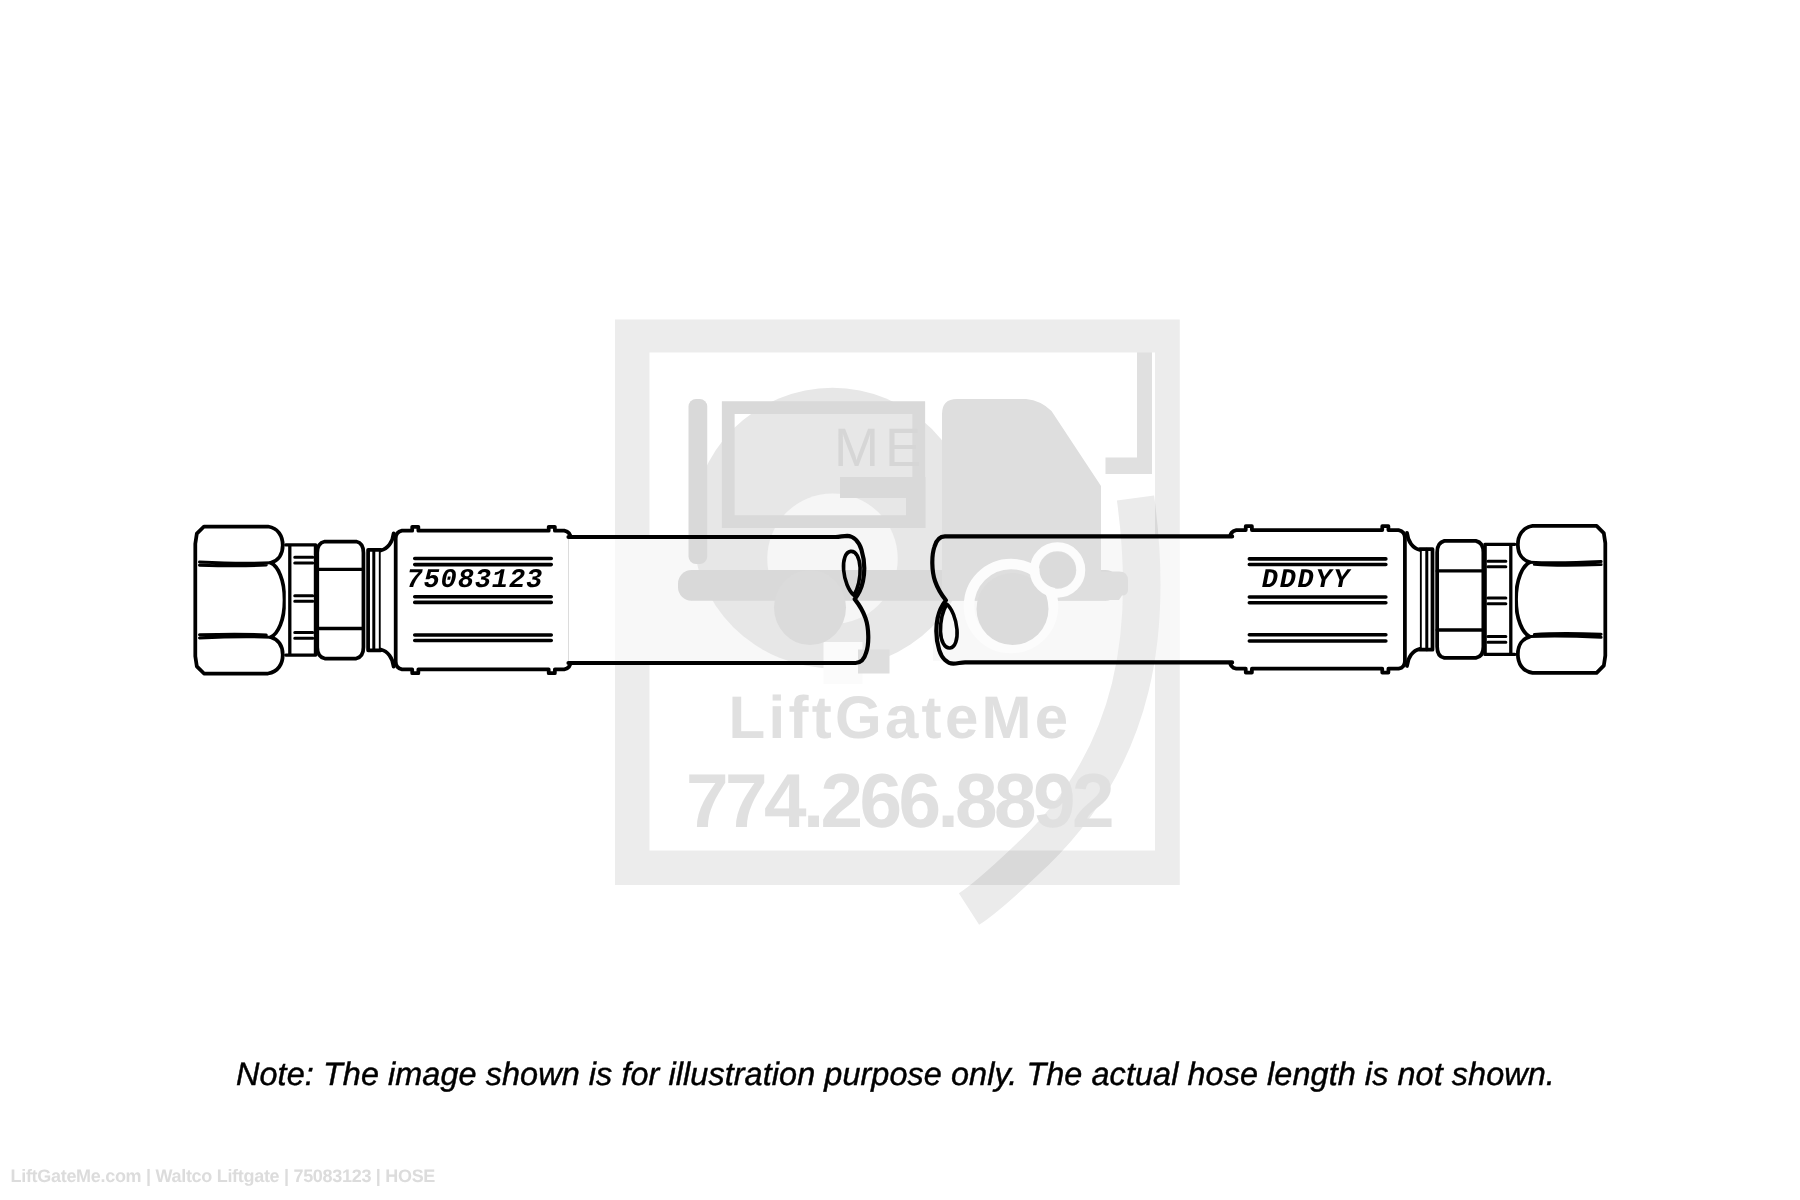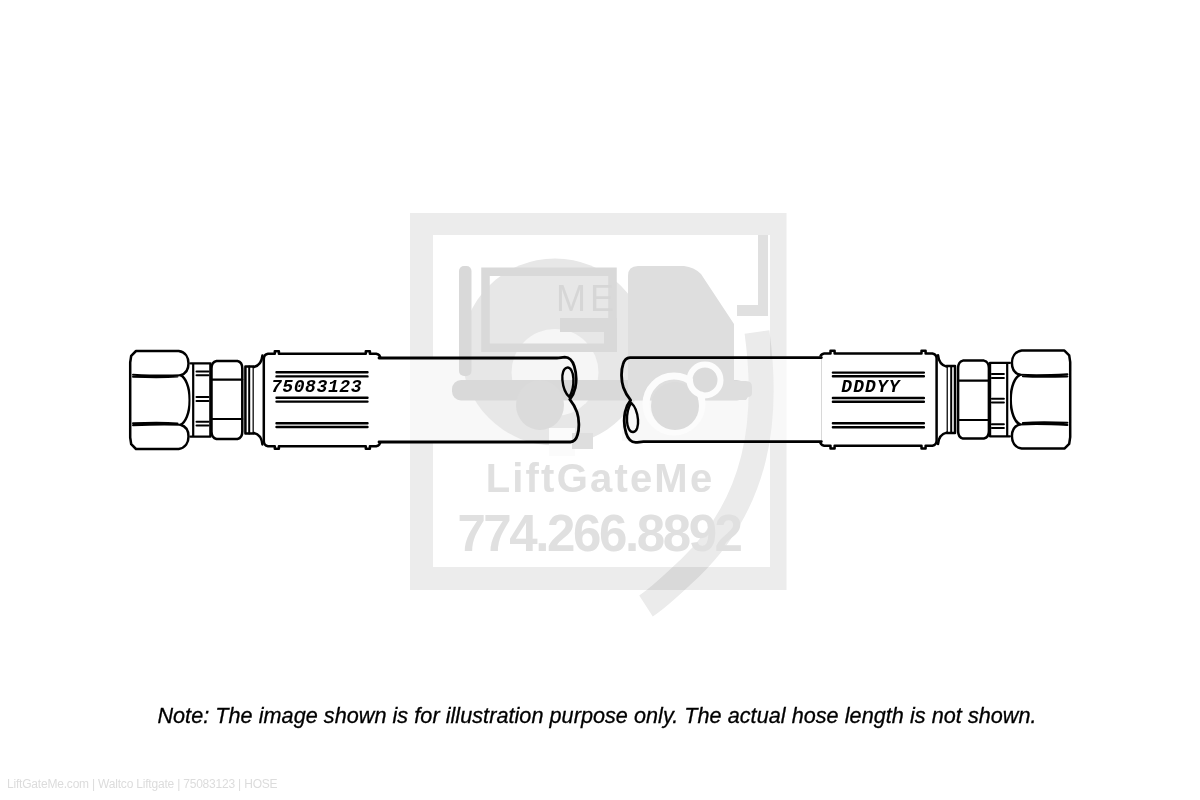--- a/index.html
+++ b/index.html
@@ -1,19 +1,19 @@
 <!DOCTYPE html>
 <html><head>
 <meta charset="utf-8">
 <style>
   html,body{margin:0;padding:0;background:#fff;width:1200px;height:800px;overflow:hidden;}
   body{font-family:"Liberation Sans",sans-serif;position:relative;}
   #note{position:absolute;left:-3px;top:703px;width:1200px;text-align:center;
         font-style:italic;font-size:21.6px;color:#000;letter-spacing:0.05px;-webkit-text-stroke:0.3px #000;}
-  #foot{position:absolute;left:7px;top:776.5px;font-size:12px;letter-spacing:-0.2px;font-weight:normal;color:#dcdcdc;}
+  #foot{position:absolute;left:7px;top:776.5px;font-size:12px;letter-spacing:-0.2px;font-weight:bold;color:#dcdcdc;}
   svg{position:absolute;left:0;top:0;}
   #wm{mix-blend-mode:multiply;}
 </style>
 </head>
 <body>
 
 <svg id="base" width="1200" height="800" viewBox="0 0 1200 800">
   <rect x="410" y="213" width="376.5" height="377" fill="#ececec"></rect>
   <rect x="433" y="235" width="337" height="332" fill="#ffffff"></rect>
 </svg>

